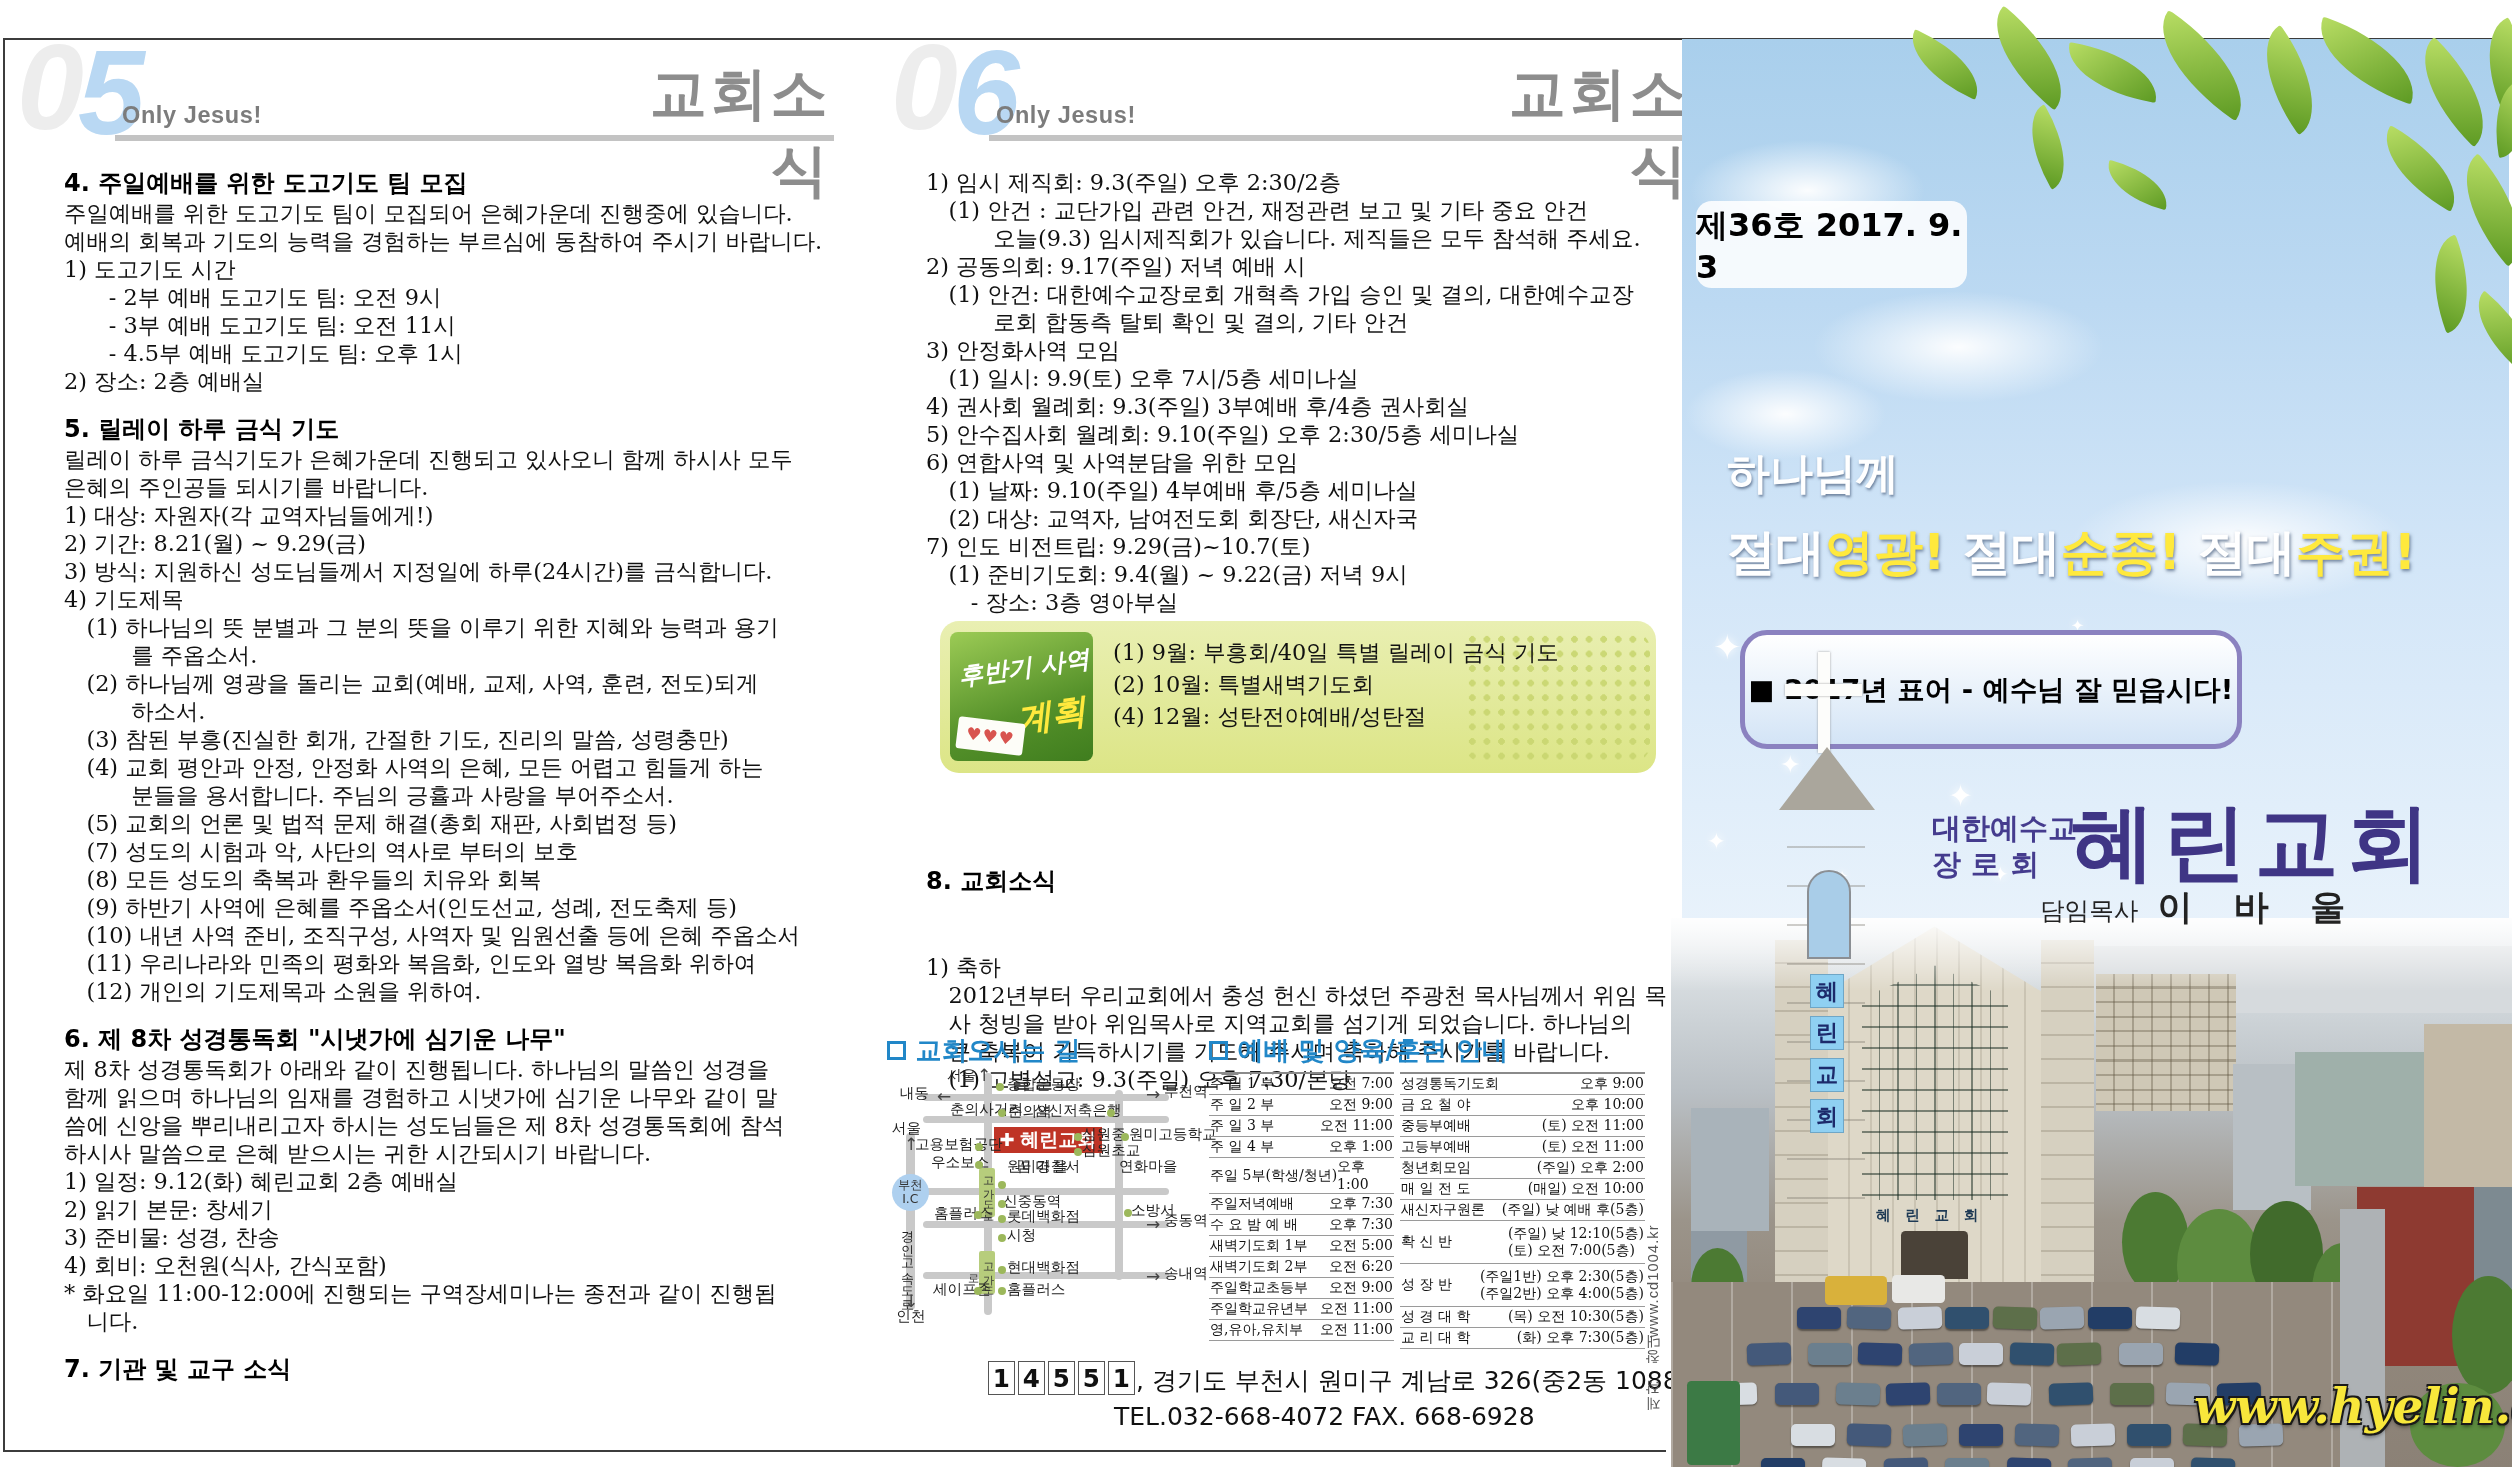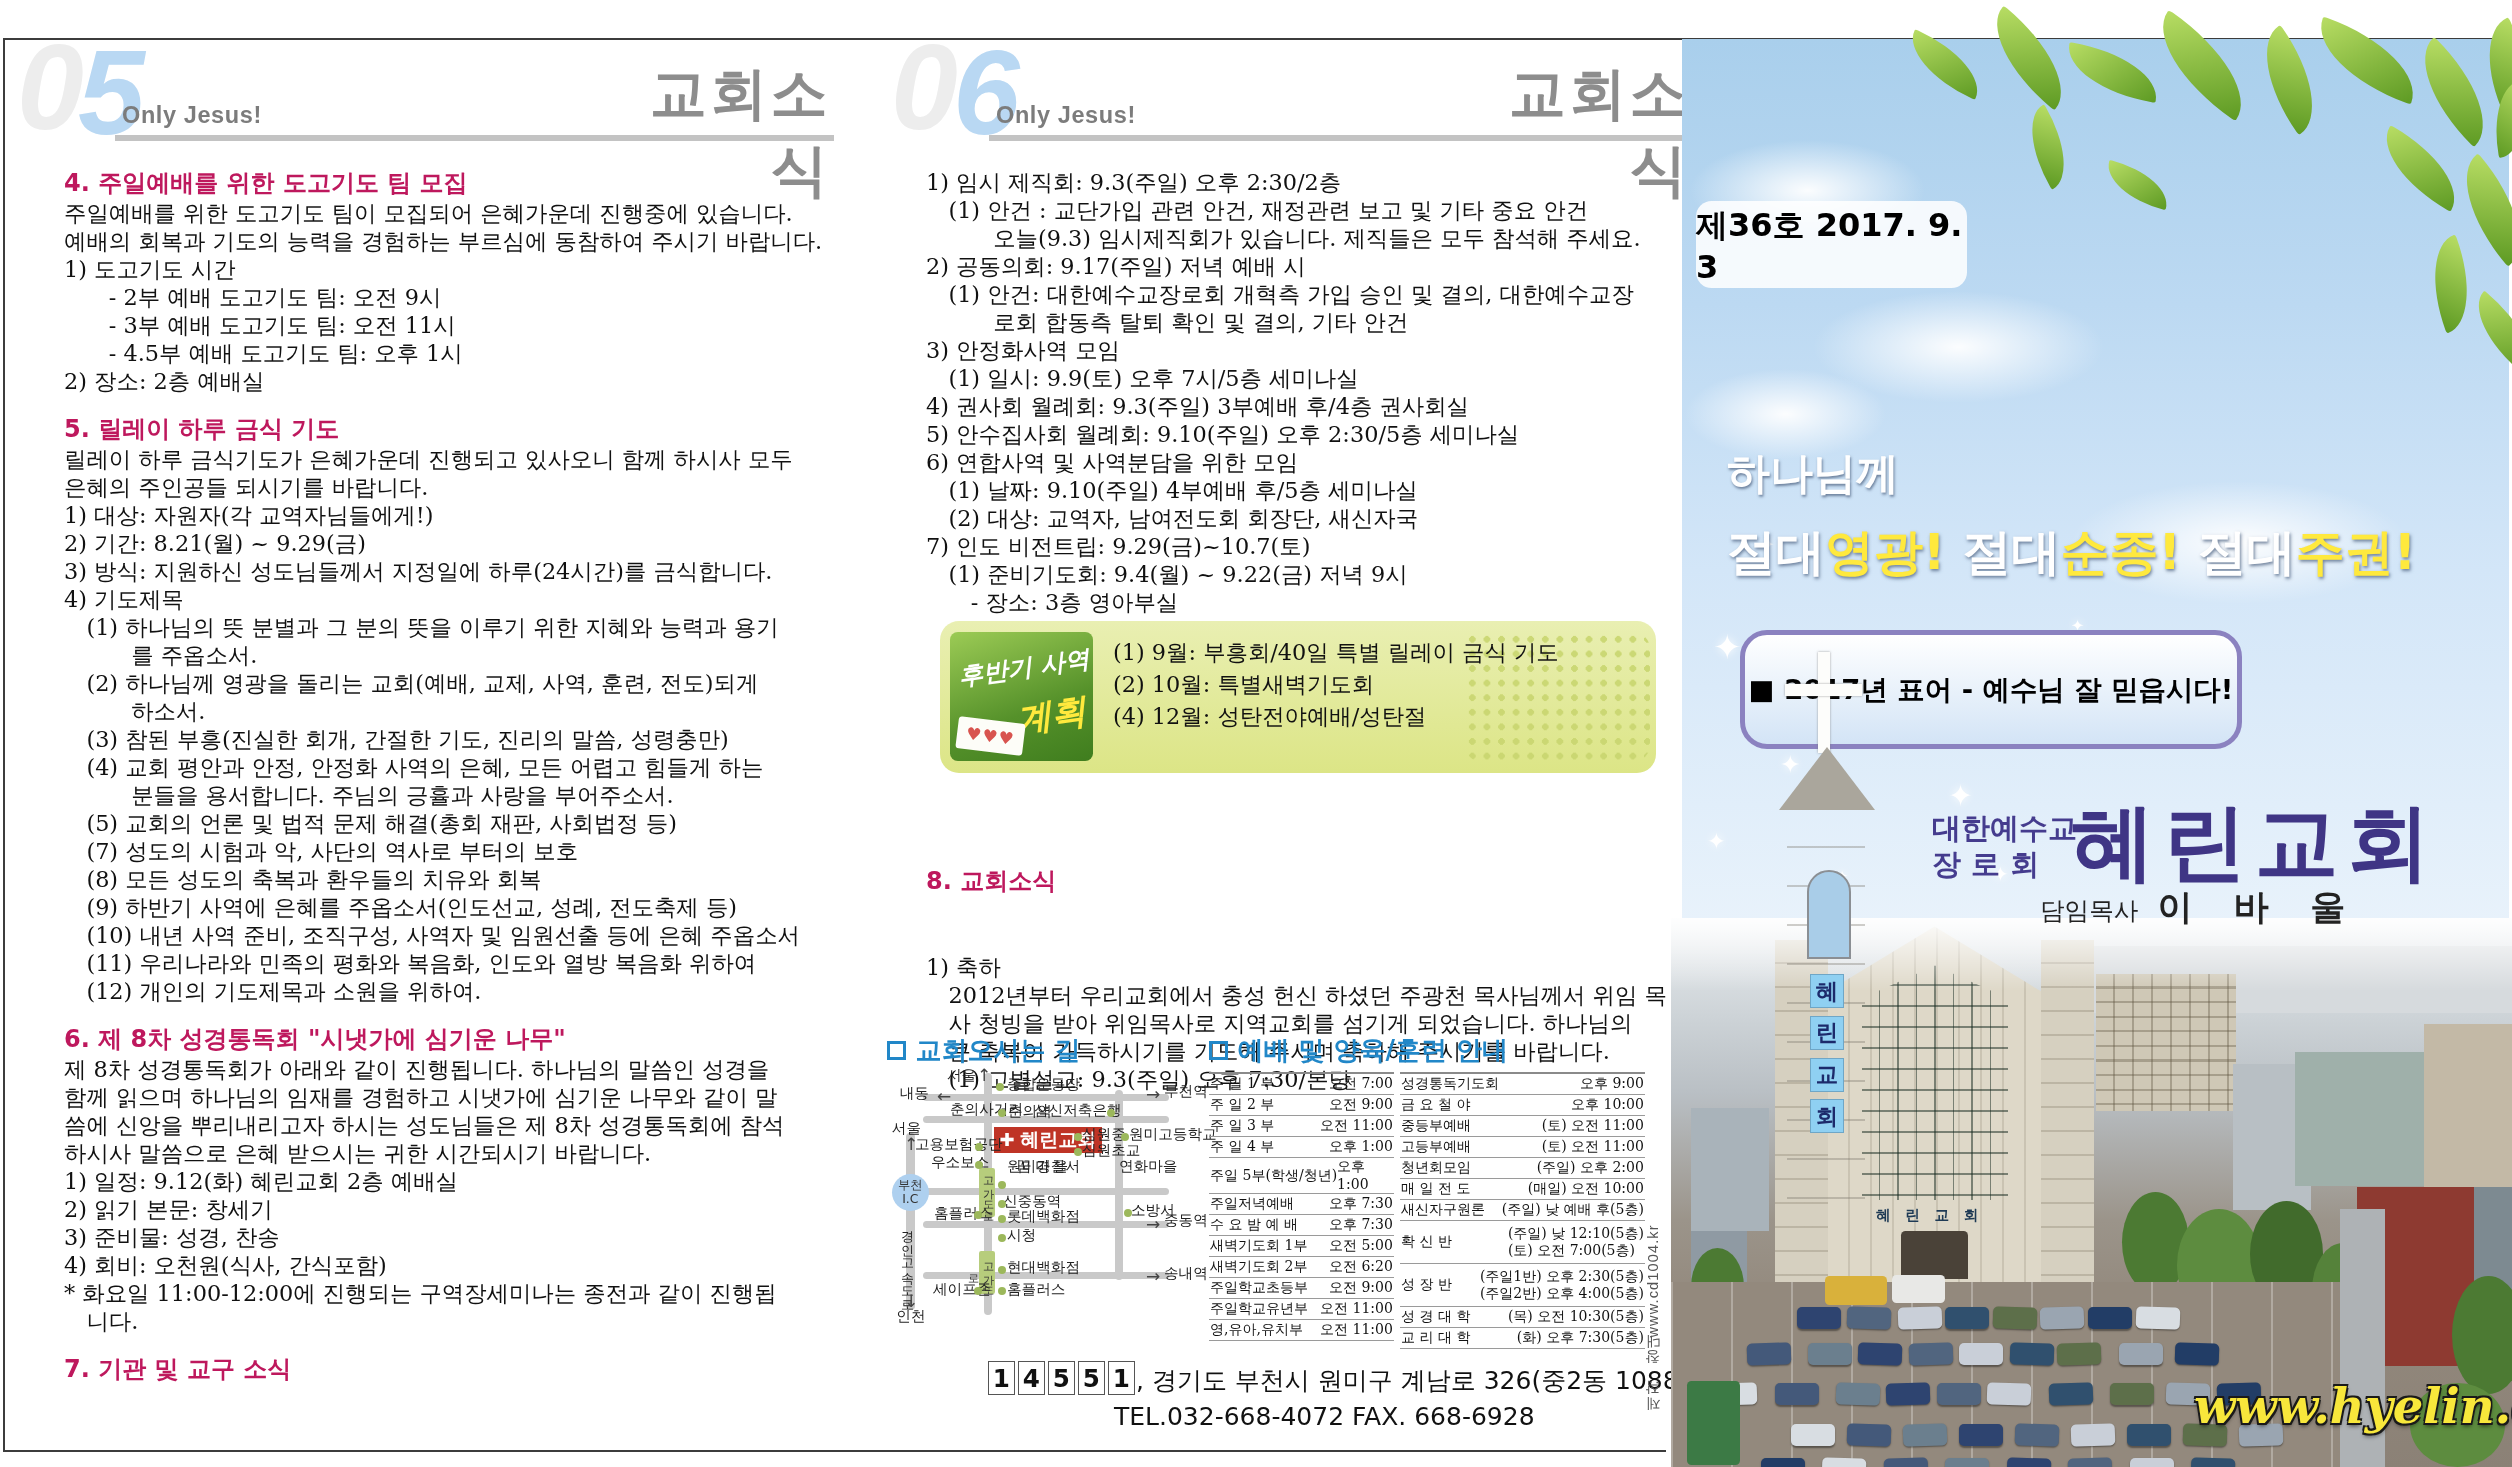--- a/index.html
+++ b/index.html
@@ -9,21 +9,21 @@
   
   .pn{position:absolute;font-family:"Liberation Sans",sans-serif;font-style:italic;font-weight:900;font-size:120px;line-height:1;}
   .pn-zero{color:#ededed;}
   .pn-five{color:#b9d8f3;}
   .onlyjesus{position:absolute;font-family:"Liberation Sans",sans-serif;font-weight:700;font-size:23.5px;color:#7c7c7c;letter-spacing:0.6px;}
   .newstitle{position:absolute;font-family:"DejaVu Serif","Liberation Serif",serif;font-weight:700;font-size:57px;color:#8d8d8d;letter-spacing:3.4px;text-align:right;width:241px;}
   .hbar{position:absolute;height:6.2px;background:#c3c3c3;}
   
   .bodycol{position:absolute;font-size:22.4px;line-height:28px;white-space:pre-wrap;}
   .sec{margin-bottom:19px;}
-  .sec-title{font-family:"DejaVu Sans","Liberation Sans",sans-serif;font-weight:700;font-size:24px;line-height:31px;color:#be185d;}
+  .sec-title{font-family:"DejaVu Sans","Liberation Sans",sans-serif;font-weight:700;font-size:24px;line-height:31px;color:#000000;}
   .ln{min-height:28px;}
   
   .promo{position:absolute;left:940px;top:621px;width:716px;height:152px;background:linear-gradient(180deg,#e9efb2,#dce586);border-radius:19px;}
   .promo-dots{position:absolute;right:5.6px;top:11.2px;width:185px;height:130px;border-radius:17px;
       background-image:radial-gradient(circle,#c9d670 30%,transparent 33%);background-size:14.6px 14.6px;opacity:.9;}
   .promo-img{position:absolute;left:10px;top:11.2px;width:143px;height:129px;border-radius:7.8px;
       background:linear-gradient(160deg,#9ccb55,#55912a 60%,#3f7d1e);overflow:hidden;}
   .promo-b1{position:absolute;left:7.8px;top:19px;font:italic 700 24.6px "DejaVu Serif",serif;color:#fff;transform:rotate(-8deg);white-space:nowrap;}
   .promo-b2{position:absolute;left:66px;top:60px;font:italic 700 35px "DejaVu Serif",serif;color:#ffe93d;transform:rotate(-8deg);}
   .promo-hearts{position:absolute;left:6.7px;top:88px;width:67px;height:32px;background:#fdfdf8;border-radius:3.4px;transform:rotate(7deg);

